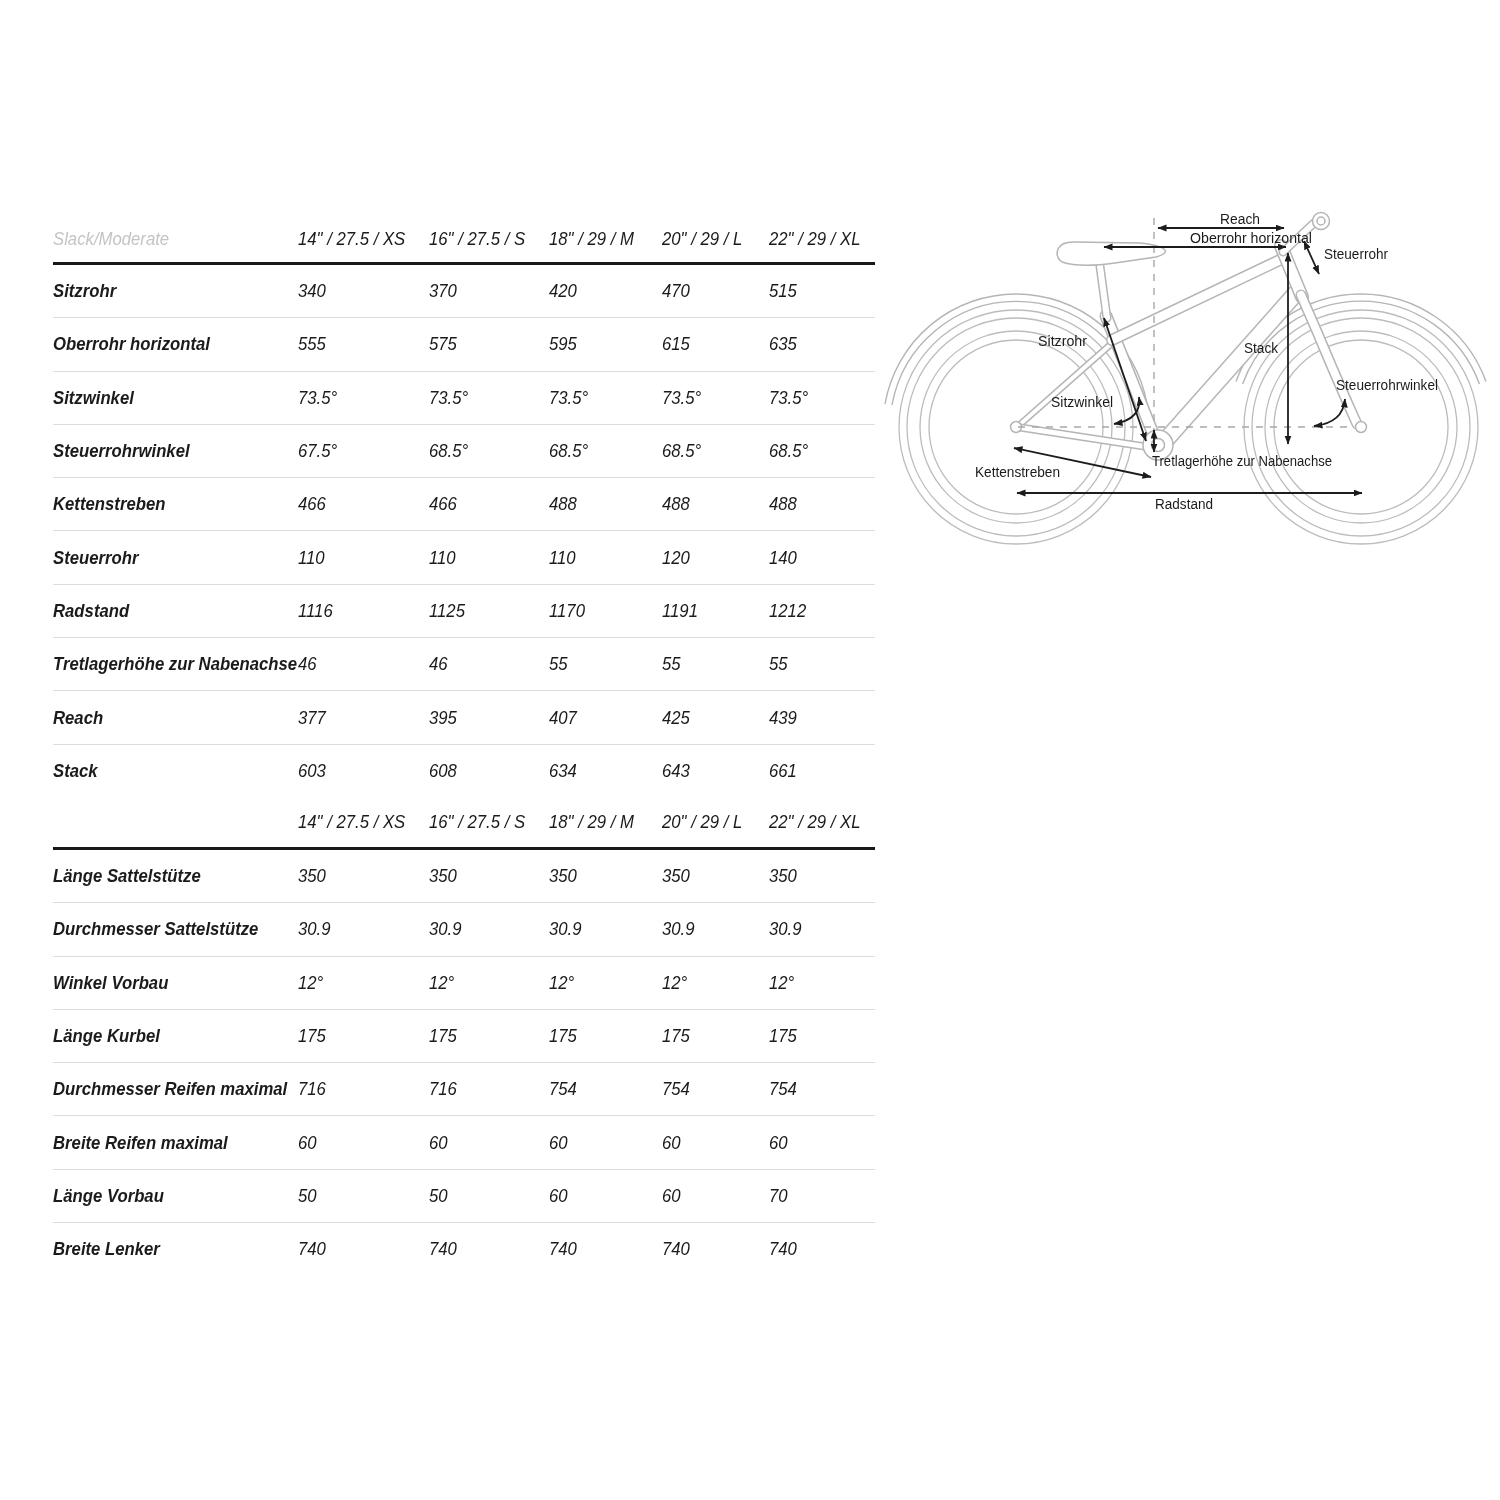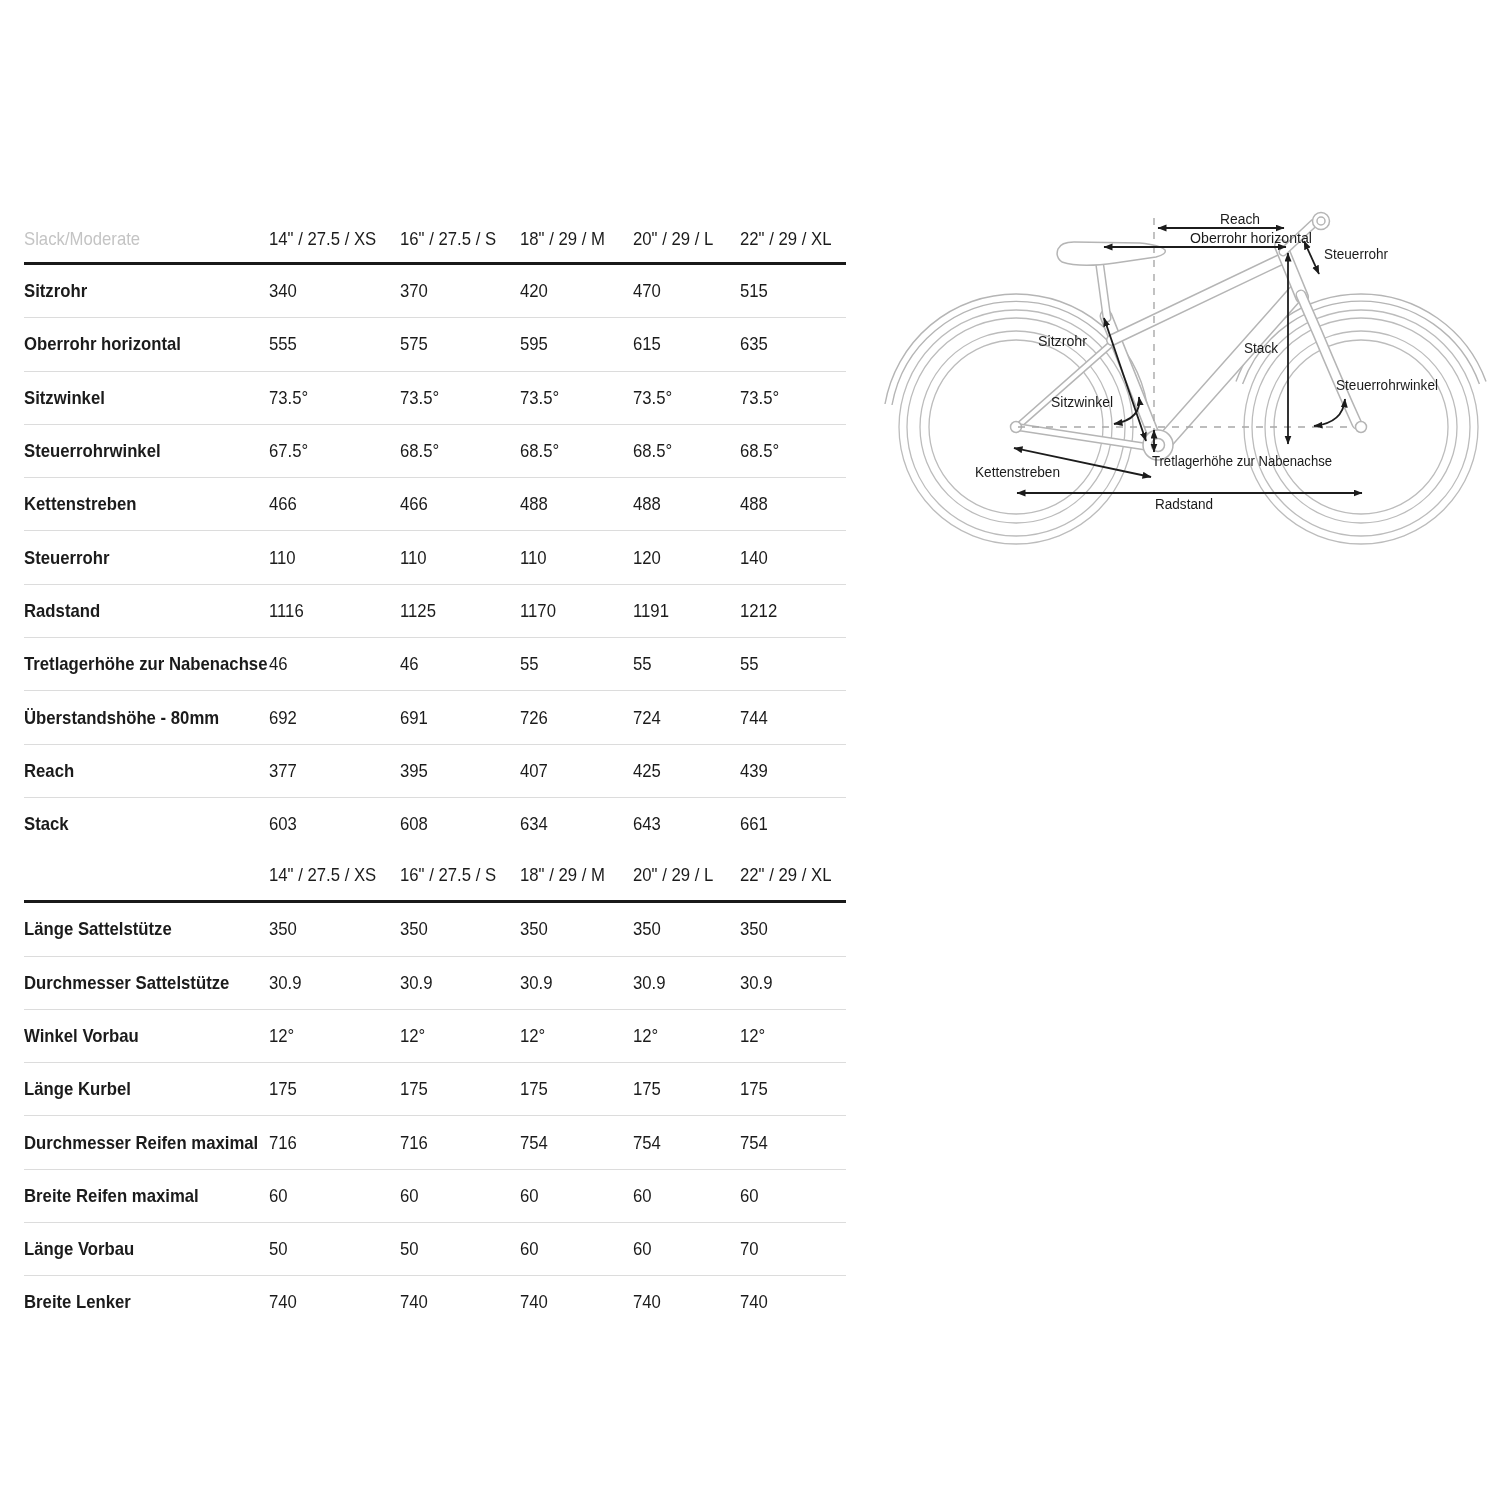--- a/index.html
+++ b/index.html
@@ -1,20 +1,20 @@
 <!DOCTYPE html>
 <html><head>
 <meta charset="utf-8">
 <style>
   html,body{margin:0;padding:0;background:#fff;}
   .page{position:relative;width:1500px;height:1500px;background:#fff;overflow:hidden;
         font-family:"Liberation Sans",sans-serif;color:#1b1b1b;}
 
   
-  .geo-table{position:absolute;left:24px;top:215px;width:822px;}
+  .geo-table{position:absolute;left:53px;top:215px;width:822px;font-style:italic;}
   .t-row{display:grid;grid-template-columns:245px 131px 120px 113px 107px 1fr;
          align-items:center;height:52.3px;}
   .t-section .t-row{border-bottom:1px solid #dcdcdc;}
   .t-section .t-row:last-child{border-bottom:none;}
   .t-headrow{border-bottom:3px solid #191919;}
   .t-head1{height:47px;}
   .t-head2{height:50px;}
   .cnd{display:inline-block;transform:scaleX(0.88);transform-origin:0 50%;
        white-space:nowrap;font-size:19px;line-height:1;}
   .t-label .cnd{font-weight:700;}
@@ -104,28 +104,20 @@
           <div class="t-cell"><span class="cnd">1191</span></div>
           <div class="t-cell"><span class="cnd">1212</span></div>
         </div>
         <div class="t-row">
           <div class="t-label"><span class="cnd">Tretlagerhöhe zur Nabenachse</span></div>
           <div class="t-cell"><span class="cnd">46</span></div>
           <div class="t-cell"><span class="cnd">46</span></div>
           <div class="t-cell"><span class="cnd">55</span></div>
           <div class="t-cell"><span class="cnd">55</span></div>
           <div class="t-cell"><span class="cnd">55</span></div>
-        </div>
-        <div class="t-row">
-          <div class="t-label"><span class="cnd">Überstandshöhe - 80mm</span></div>
-          <div class="t-cell"><span class="cnd">692</span></div>
-          <div class="t-cell"><span class="cnd">691</span></div>
-          <div class="t-cell"><span class="cnd">726</span></div>
-          <div class="t-cell"><span class="cnd">724</span></div>
-          <div class="t-cell"><span class="cnd">744</span></div>
         </div>
         <div class="t-row">
           <div class="t-label"><span class="cnd">Reach</span></div>
           <div class="t-cell"><span class="cnd">377</span></div>
           <div class="t-cell"><span class="cnd">395</span></div>
           <div class="t-cell"><span class="cnd">407</span></div>
           <div class="t-cell"><span class="cnd">425</span></div>
           <div class="t-cell"><span class="cnd">439</span></div>
         </div>
         <div class="t-row">

